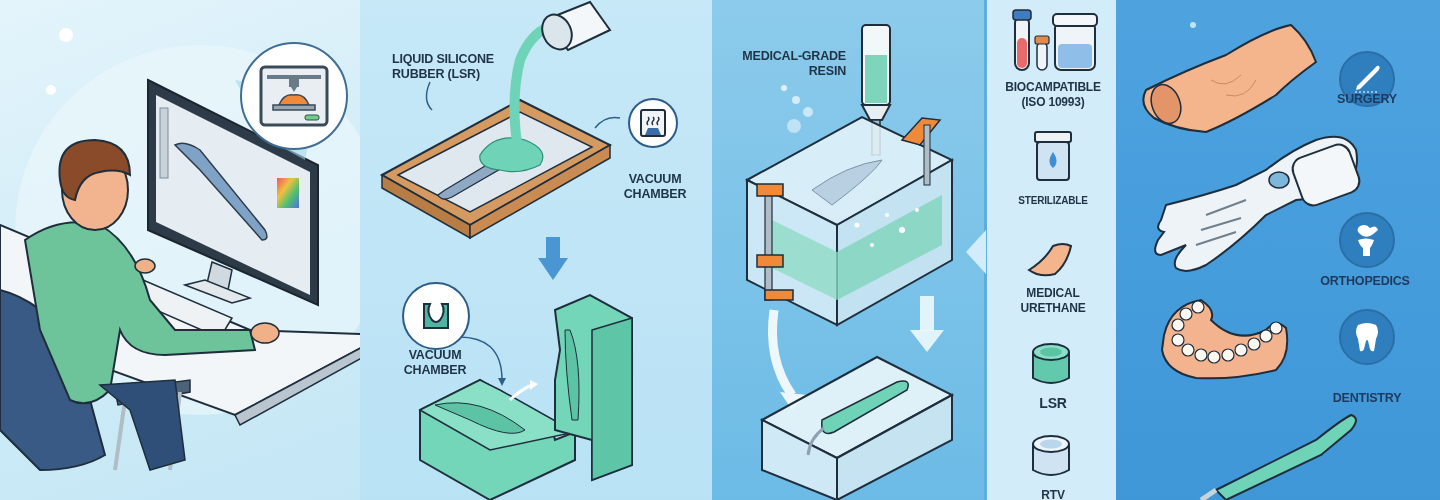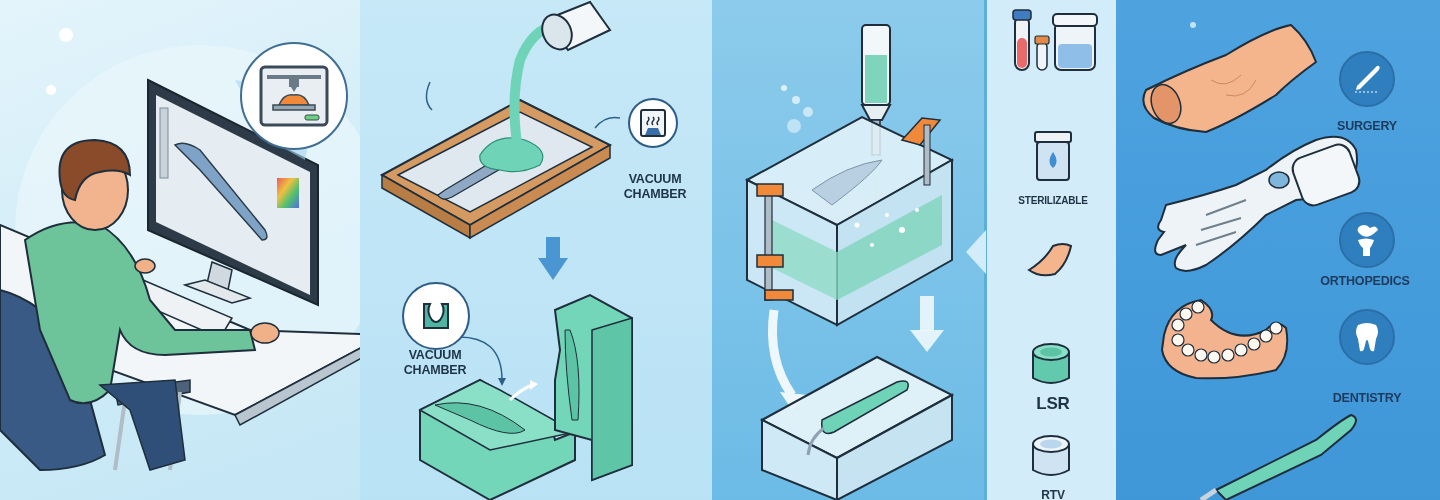--- a/index.html
+++ b/index.html
@@ -72,20 +72,22 @@
         <rect x="30" y="10" width="10" height="12" fill="#6b7a88"></rect>
         <polygon points="32,22 38,22 35,27" fill="#6b7a88"></polygon>
         <path d="M20,40 Q25,28 35,30 Q45,28 50,40 Z" fill="#f0893a" stroke="#3a4a58" stroke-width="1.5"></path>
         <rect x="14" y="40" width="42" height="5" fill="#98a6b2" stroke="#3a4a58" stroke-width="1.5"></rect>
         <rect x="46" y="50" width="14" height="5" rx="2" fill="#6fcf80" stroke="#3a4a58" stroke-width="1"></rect>
       </svg>
     </div>
   </div>
 
   <div class="panel p2">
+    <div class="lbl" style="left:32px;top:52px">LIQUID SILICONE
+RUBBER (LSR)</div>
     <svg width="352" height="500" viewBox="0 0 352 500" style="left:0;top:0">
       <path d="M70,82 Q62,100 72,110" stroke="#2e5f88" stroke-width="1.5" fill="none"></path>
 
       <polygon points="22,175 160,100 250,145 110,225" fill="#d49a62" stroke="#1e2e3c" stroke-width="2"></polygon>
       <polygon points="38,175 160,112 232,147 110,212" fill="#dfe8ee" stroke="#1e2e3c" stroke-width="1.5"></polygon>
       <polygon points="22,175 110,225 110,238 22,188" fill="#b87c45" stroke="#1e2e3c" stroke-width="1.5"></polygon>
       <polygon points="110,225 250,145 250,158 110,238" fill="#c98b52" stroke="#1e2e3c" stroke-width="1.5"></polygon>
       <path d="M85,190 L135,160 L142,168 L92,197 Q82,202 78,195 Z" fill="#8fa8c4" stroke="#1e2e3c" stroke-width="1.2"></path>
       <path d="M120,155 Q135,132 165,140 Q190,150 180,165 Q160,175 140,170 Q118,168 120,155 Z" fill="#6fd3b8" stroke="#2b8f78" stroke-width="1.2"></path>
 
@@ -120,20 +122,22 @@
     <div class="ico-white" style="left:402px;top:282px;width:68px;height:68px;position:fixed">
       <svg width="32" height="32" viewBox="0 0 32 32" style="position:relative">
         <path d="M4,4 L10,4 Q6,12 12,20 Q16,24 20,20 Q26,12 22,4 L28,4 L28,28 L4,28 Z" fill="#4fb5a2" stroke="#1e2e3c" stroke-width="2"></path>
       </svg>
     </div>
     <div class="lbl c" style="left:34px;top:348px;width:82px">VACUUM
 CHAMBER</div>
   </div>
 
   <div class="panel p3">
+    <div class="lbl r" style="left:22px;top:49px;width:112px">MEDICAL-GRADE
+RESIN</div>
     <svg width="272" height="500" viewBox="0 0 272 500" style="left:0;top:0">
       <circle cx="72" cy="88" r="3" fill="#e6f5fb" opacity="0.9"></circle>
       <circle cx="84" cy="100" r="4" fill="#e6f5fb" opacity="0.8"></circle>
       <circle cx="96" cy="112" r="5" fill="#e6f5fb" opacity="0.7"></circle>
       <circle cx="82" cy="126" r="7" fill="#e6f5fb" opacity="0.6"></circle>
 
       <rect x="150" y="25" width="28" height="80" rx="4" fill="#f2f7fa" stroke="#1e2e3c" stroke-width="2"></rect>
       <rect x="153" y="55" width="22" height="48" fill="#7fd4bc"></rect>
       <polygon points="150,105 178,105 170,120 158,120" fill="#e6eef2" stroke="#1e2e3c" stroke-width="2"></polygon>
       <rect x="160" y="120" width="8" height="35" fill="#a8bac8" stroke="#1e2e3c" stroke-width="1.5"></rect>
@@ -177,35 +181,39 @@
     <svg width="100" height="70" viewBox="0 0 100 70" style="left:22px;top:8px">
       <rect x="6" y="8" width="14" height="54" rx="7" fill="#f0f4f7" stroke="#1e2e3c" stroke-width="2"></rect>
       <rect x="8" y="30" width="10" height="30" rx="5" fill="#e86a6a"></rect>
       <rect x="4" y="2" width="18" height="10" rx="3" fill="#3f7cc0" stroke="#1e2e3c" stroke-width="1.5"></rect>
       <rect x="28" y="34" width="10" height="28" rx="5" fill="#f0f4f7" stroke="#1e2e3c" stroke-width="1.5"></rect>
       <rect x="26" y="28" width="14" height="8" rx="2" fill="#e38a4a" stroke="#1e2e3c" stroke-width="1.2"></rect>
       <rect x="46" y="14" width="40" height="48" rx="6" fill="#eef4f8" stroke="#1e2e3c" stroke-width="2"></rect>
       <rect x="49" y="36" width="34" height="24" rx="4" fill="#8fbfe8"></rect>
       <rect x="44" y="6" width="44" height="12" rx="4" fill="#f4f7f9" stroke="#1e2e3c" stroke-width="2"></rect>
     </svg>
+    <div class="lbl c" style="left:0;top:80px;width:132px;font-size:12px">BIOCAMPATIBLE
+(ISO 10993)</div>
     <svg width="40" height="54" viewBox="0 0 40 54" style="left:46px;top:130px">
       <rect x="2" y="2" width="36" height="10" rx="2" fill="#eef2f5" stroke="#1e2e3c" stroke-width="2"></rect>
       <rect x="4" y="12" width="32" height="38" rx="3" fill="#cfe3f3" stroke="#1e2e3c" stroke-width="2"></rect>
       <path d="M20,22 Q27,32 20,38 Q13,32 20,22 Z" fill="#3f8ed0"></path>
     </svg>
     <div class="lbl c" style="left:0;top:193px;width:132px;font-size:10px">STERILIZABLE</div>
     <svg width="50" height="40" viewBox="0 0 50 40" style="left:38px;top:240px">
       <path d="M4,30 Q20,20 28,6 Q38,2 46,6 Q42,24 30,34 Q15,38 4,30 Z" fill="#f4b48c" stroke="#1e2e3c" stroke-width="2"></path>
     </svg>
+    <div class="lbl c" style="left:0;top:286px;width:132px;font-size:12px">MEDICAL
+URETHANE</div>
     <svg width="44" height="50" viewBox="0 0 44 50" style="left:42px;top:340px">
       <path d="M4,12 L4,38 Q22,48 40,38 L40,12" fill="#63c9ad" stroke="#1e2e3c" stroke-width="2"></path>
       <ellipse cx="22" cy="12" rx="18" ry="8" fill="#8ae0c6" stroke="#1e2e3c" stroke-width="2"></ellipse>
       <ellipse cx="22" cy="12" rx="11" ry="4.5" fill="#5cc3a4"></ellipse>
     </svg>
-    <div class="lbl c" style="left:0;top:396px;width:132px;font-size:17px">LSR</div>
+    <div class="lbl c" style="left:0;top:396px;width:132px;font-size:14px">LSR</div>
     <svg width="44" height="50" viewBox="0 0 44 50" style="left:42px;top:432px">
       <path d="M4,12 L4,38 Q22,48 40,38 L40,12" fill="#cfe3f3" stroke="#1e2e3c" stroke-width="2"></path>
       <ellipse cx="22" cy="12" rx="18" ry="8" fill="#eef5fa" stroke="#1e2e3c" stroke-width="2"></ellipse>
       <ellipse cx="22" cy="12" rx="11" ry="4.5" fill="#b9d6ec"></ellipse>
     </svg>
     <div class="lbl c" style="left:0;top:488px;width:132px;font-size:12px">RTV</div>
   </div>
 
   <div class="panel p5">
     <svg width="324" height="500" viewBox="0 0 324 500" style="left:0;top:0">
@@ -239,21 +247,21 @@
       <path d="M100,490 L200,440 Q225,420 235,415 Q245,418 235,430 L205,455 L110,500 Z" fill="#6fd3b8" stroke="#1e2e3c" stroke-width="2"></path>
       <path d="M85,500 L100,490" stroke="#c8d4dc" stroke-width="5"></path>
     </svg>
 
     <div class="ico-circle" style="left:223px;top:51px;width:56px;height:56px">
       <svg width="32" height="32" viewBox="0 0 32 32" style="position:relative">
         <path d="M28,3 Q30,5 26,9 L9,26 L5,27 L6,23 L24,5 Q26,2 28,3 Z" fill="#fff"></path>
         <line x1="4" y1="29" x2="26" y2="29" stroke="#fff" stroke-width="1.2" stroke-dasharray="2,2"></line>
       </svg>
     </div>
-    <div class="lbl c" style="left:200px;top:119px;width:102px;color:#1e3a5c">SURGERY</div>
+    <div class="lbl c" style="left:200px;top:92px;width:102px;color:#1e3a5c">SURGERY</div>
 
     <div class="ico-circle" style="left:223px;top:212px;width:56px;height:56px">
       <svg width="30" height="36" viewBox="0 0 30 36" style="position:relative">
         <path d="M8,4 Q14,1 18,6 Q24,2 26,8 Q22,12 18,14 Q12,16 8,12 Q3,8 8,4 Z" fill="#fff"></path>
         <path d="M6,18 Q14,15 22,18 Q20,24 18,26 L18,34 L11,34 L11,26 Q8,24 6,18 Z" fill="#fff"></path>
       </svg>
     </div>
     <div class="lbl c" style="left:188px;top:274px;width:122px;color:#1e3a5c">ORTHOPEDICS</div>
 
     <div class="ico-circle" style="left:223px;top:309px;width:56px;height:56px">

